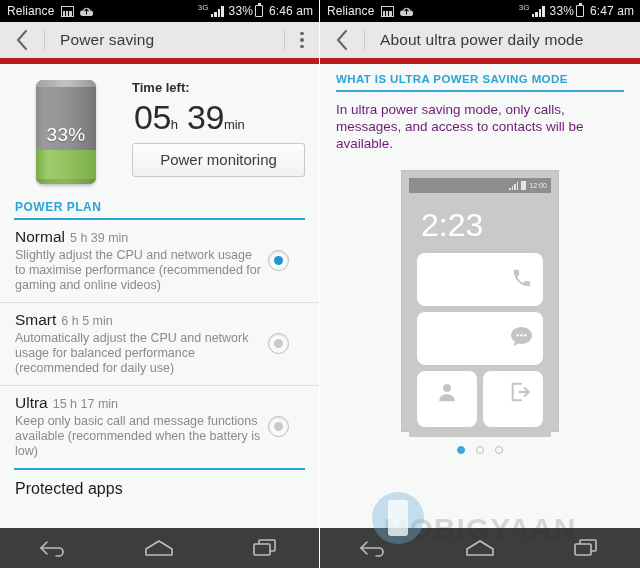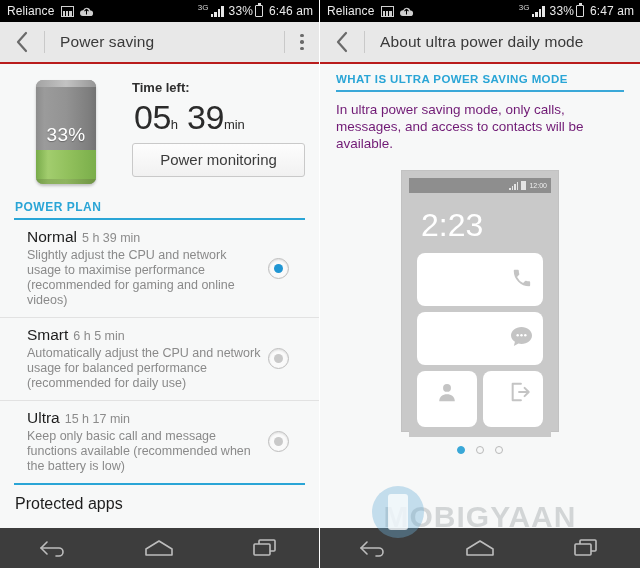--- a/index.html
+++ b/index.html
@@ -35,21 +35,21 @@
   .ico-bars i:nth-child(1){height:3px}
   .ico-bars i:nth-child(2){height:5px}
   .ico-bars i:nth-child(3){height:8px}
   .ico-bars i:nth-child(4){height:11px}
   .ico-batt { width:8px; height:12px; border:1.3px solid #dcdcdc; border-radius:1px; position:relative; }
   .ico-batt:before{content:"";position:absolute;top:-3px;left:2px;width:3px;height:2px;background:#dcdcdc;}
 
   
   .actionbar {
     height: 42px; background: #e8e8e8; display:flex; align-items:center;
-    border-bottom: 2px solid #b91c1c;
+    border-bottom: 6px solid #b91c1c;
   }
   .ab-back { width:44px; height:42px; display:flex; align-items:center; justify-content:center; }
   .ab-sep { width:1px; height:22px; background:#c9c9c9; }
   .ab-title { font-size:15.5px; color:#3a3a3a; padding-left:15px; flex:1; letter-spacing:.1px;}
   .ab-menu { width:34px; height:42px; display:flex; flex-direction:column; align-items:center;
              justify-content:center; gap:3px; }
   .ab-menu i { width:3.5px; height:3.5px; background:#6a6a6a; border-radius:50%; display:block; }
 
   
   .content { background:#f7f8f8; height: 462px; position:relative; }
@@ -87,21 +87,21 @@
     font-size:15px; color:#3b3b3b;
   }
 
   .sec-head { color:#2aa5d6; font-size:12px; font-weight:bold; letter-spacing:.5px;
               padding: 8px 0 4px 15px; }
   .sec-rule { height:2px; background:#2aa5d6; margin:0 14px 0 14px; }
 
   .opt { display:flex; align-items:center; padding: 8px 10px 9px 15px;
          border-bottom:1px solid #e2e2e2; }
   .opt.last { border-bottom:none; }
-  .opt-main { flex:1; padding-right:6px;margin-left:12px; }
+  .opt-main { flex:1; padding-right:6px; }
   .opt-title-row { white-space:nowrap; }
   .opt-title { font-size:15.5px; color:#1d1d1d; }
   .opt-time { font-size:12.5px; color:#8c8c8c; margin-left:5px; }
   .opt-desc { font-size:12.5px; color:#8a8a8a; line-height:15px; padding-top:2px; }
   .radio { width:21px; height:21px; border-radius:50%; background:#fafafa;
            border:1px solid #bdbdbd; box-shadow: inset 0 1px 2px rgba(0,0,0,.12);
            display:flex; align-items:center; justify-content:center; flex:0 0 auto; margin-right:20px;}
   .radio i { width:9px; height:9px; border-radius:50%; background:#c9c9c9; display:block; }
   .radio.on i { background:#2196d3; }
 
@@ -131,22 +131,22 @@
   .ph-row { display:flex; gap:6px; }
   .ph-half { background:#fff; border-radius:8px; height:56px; flex:1; position:relative; }
   .ph-half .gi { position:absolute; right:0; left:0; top:10px; display:flex; justify-content:center; }
   .ph-half.r .gi { justify-content:flex-end; padding-right:12px; }
 
   .dots { display:flex; justify-content:center; gap:11px; padding-top:14px; }
   .dot { width:8px; height:8px; border-radius:50%; border:1px solid #b9b9b9; background:transparent; }
   .dot.on { background:#3aa8d8; border-color:#3aa8d8; }
 
   
-  .wm { position:absolute; left:0; right:0; bottom:28px; height:40px;
-        display:flex; align-items:flex-start; justify-content:center; pointer-events:none; }
+  .wm { position:absolute; left:0; right:0; bottom:22px; height:40px;
+        display:flex; align-items:flex-end; justify-content:center; pointer-events:none; }
   .wm-text { font-size:30px; font-weight:bold; color:rgba(30,40,50,.17); letter-spacing:1px;
              font-family:"Liberation Sans", sans-serif; }
   .wm-logo { position:absolute; left:50%; margin-left:-108px; top:-14px;
              width:52px; height:52px; border-radius:50%; background:rgba(110,175,215,.38); }
   .wm-logo:after { content:""; position:absolute; left:16px; top:8px; width:20px; height:36px;
                    border-radius:3px; background:rgba(255,255,255,.75); }
 
   
   .navbar { position:absolute; left:0; right:0; bottom:0; height:40px; background:#3d3d3d;
             display:flex; align-items:center; justify-content:space-around; }

